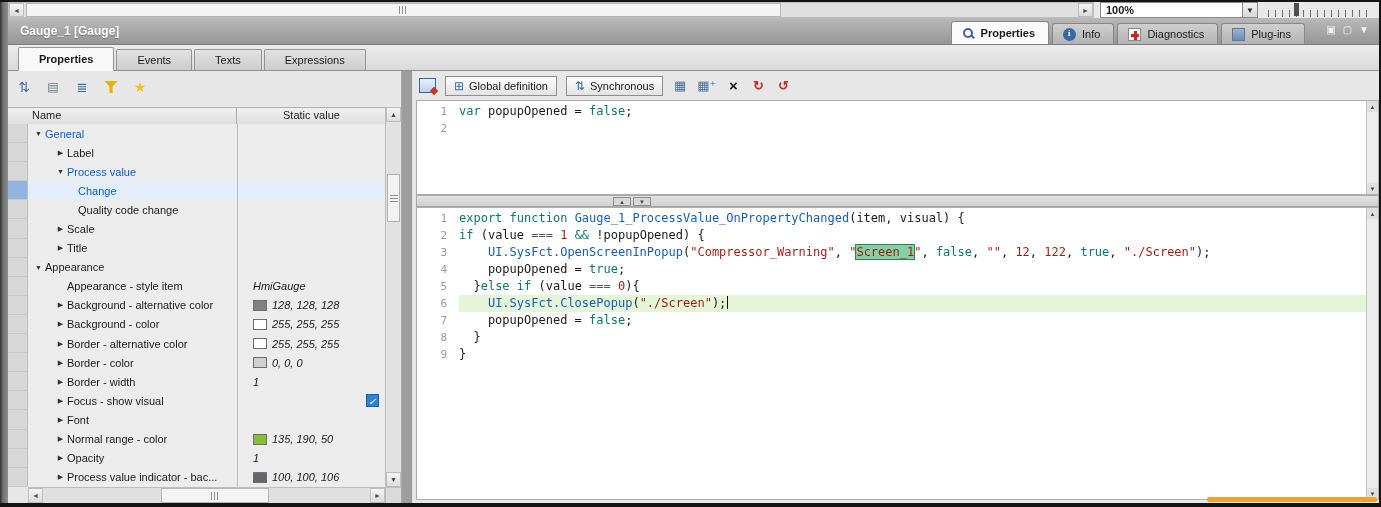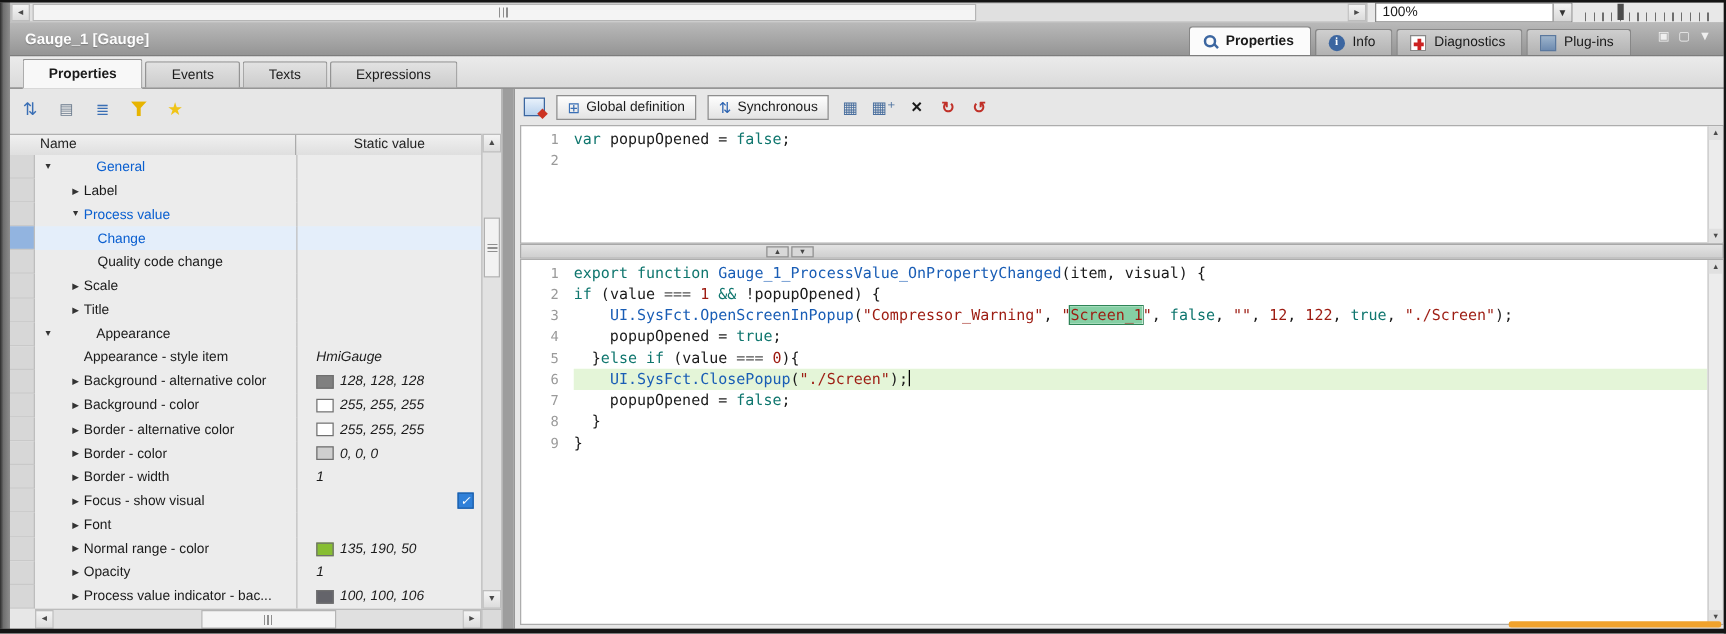--- a/index.html
+++ b/index.html
@@ -13,21 +13,21 @@
 
   
   .top-strip{position:absolute;left:8px;top:2px;width:1371px;height:16px;display:flex;background:#e8e8e8;z-index:4;}
   .hscroll{width:1086px;display:flex;border:1px solid #bdbdbd;background:#e0e0e0;box-sizing:border-box;}
   .sb-btn{width:15px;flex:0 0 auto;display:flex;align-items:center;justify-content:center;font-size:7px;color:#4a4a4a;background:linear-gradient(#f4f4f4,#dcdcdc);border:1px solid #bdbdbd;box-sizing:border-box;cursor:pointer;}
   .sb-track{flex:1;position:relative;background:#e0e0e0;}
   .sb-thumb{position:absolute;top:0;bottom:0;background:#f4f4f4;border:1px solid #b5b5b5;box-sizing:border-box;display:flex;align-items:center;justify-content:center;}
   .sb-thumb.main{left:2px;width:755px;}
   .sb-thumb.lp{left:118px;width:108px;}
   .grip{width:9px;height:8px;background:repeating-linear-gradient(90deg,#8f8f8f 0 1px,rgba(0,0,0,0) 1px 3px);}
-  .zoom-combo{margin-left:6px;width:158px;display:flex;background:#fff;border:1px solid #8a8a8a;box-sizing:border-box;align-items:center;}
+  .zoom-combo{margin-left:6px;width:158px;display:flex;background:#fff;border:1px solid #8a8a8a;box-sizing:border-box;align-items:center;font-weight:bold;}
   .zoom-val{flex:1;padding-left:5px;}
   .combo-btn{width:14px;align-self:stretch;display:flex;align-items:center;justify-content:center;font-size:8px;color:#333;background:linear-gradient(#f2f2f2,#d8d8d8);border-left:1px solid #8a8a8a;cursor:pointer;}
   .zoom-slider{flex:1;margin:1px 8px 1px 10px;position:relative;background:repeating-linear-gradient(90deg,#6e6e6e 0 1px,rgba(0,0,0,0) 1px 7px) 0 100%/100% 7px no-repeat;}
   .slider-thumb{position:absolute;left:26px;top:0;width:5px;height:13px;background:#4d4d4d;cursor:pointer;}
 
   
   .title-bar{position:absolute;left:8px;top:18px;width:1371px;height:26px;background:linear-gradient(#b9b9b9,#959595);border-bottom:1px solid #7d7d7d;z-index:4;}
   .win-title{position:absolute;left:12px;top:6px;color:#fdfdfd;font-weight:bold;font-size:12px;text-shadow:0 1px 1px rgba(0,0,0,.25);}
   .insp-tabs{position:absolute;right:74px;bottom:0;display:flex;gap:3px;align-items:flex-end;}
   .insp-tab{height:21px;display:flex;align-items:center;padding:0 13px 0 10px;background:linear-gradient(#cfcfcf,#b2b2b2);border:1px solid #878787;border-bottom:none;border-radius:3px 3px 0 0;cursor:pointer;white-space:nowrap;box-sizing:border-box;}
@@ -58,21 +58,21 @@
   .lp-header{position:absolute;top:36px;left:0;right:16px;height:28px;display:flex;background:linear-gradient(#f0f0f0,#d4d4d4);border-top:1px solid #b0b0b0;border-bottom:1px solid #a8a8a8;box-sizing:border-box;color:#222;}
   .hcell{line-height:14px;box-sizing:border-box;cursor:pointer;}
   .hcell.name{width:229px;padding-left:24px;border-right:1px solid #ababab;}
   .hcell.value{flex:1;padding-left:5px;margin-left:41px;}
   .lp-rows{position:absolute;top:53px;left:0;right:16px;bottom:16px;overflow:hidden;background:#ececec;}
   .trow{display:flex;height:19.1px;align-items:stretch;cursor:pointer;}
   .trow.selected{background:#e4eefa;}
   .gutter{width:20px;flex:0 0 auto;background:#d7d7d7;border-right:1px solid #bdbdbd;border-bottom:1px solid #c9c9c9;box-sizing:border-box;}
   .trow.selected .gutter{background:#92b4e0;}
   .ncell{width:209px;flex:0 0 auto;display:flex;align-items:center;box-sizing:border-box;overflow:hidden;}
-  .ncell.lvl0{padding-left:4px;gap:32px;}
+  .ncell.lvl0{padding-left:4px;}
   .ncell.lvl1{padding-left:26px;}
   .ncell.lvl2{padding-left:50px;}
   .arrow{width:13px;flex:0 0 auto;font-size:7px;color:#333;text-align:center;cursor:pointer;}
   .rlabel{white-space:nowrap;}
   .rlabel.blue{color:#0a5fd0;}
   .vcell{flex:1;border-left:1px solid #bdbdbd;display:flex;align-items:center;padding-left:15px;box-sizing:border-box;overflow:hidden;font-style:italic;}
   .swatch{width:14px;height:11px;border:1px solid #6f6f6f;margin-right:5px;flex:0 0 auto;box-sizing:border-box;}
   .vtext{white-space:nowrap;}
   .chk{margin-left:auto;margin-right:6px;width:13px;height:13px;background:#2f80d9;border:1px solid #1c5ea8;color:#fff;font-size:10px;line-height:13px;text-align:center;box-sizing:border-box;cursor:pointer;}
   .lp-vscroll{position:absolute;right:0;top:36px;width:16px;bottom:16px;background:#e2e2e2;border-left:1px solid #bcbcbc;display:flex;flex-direction:column;box-sizing:border-box;}

